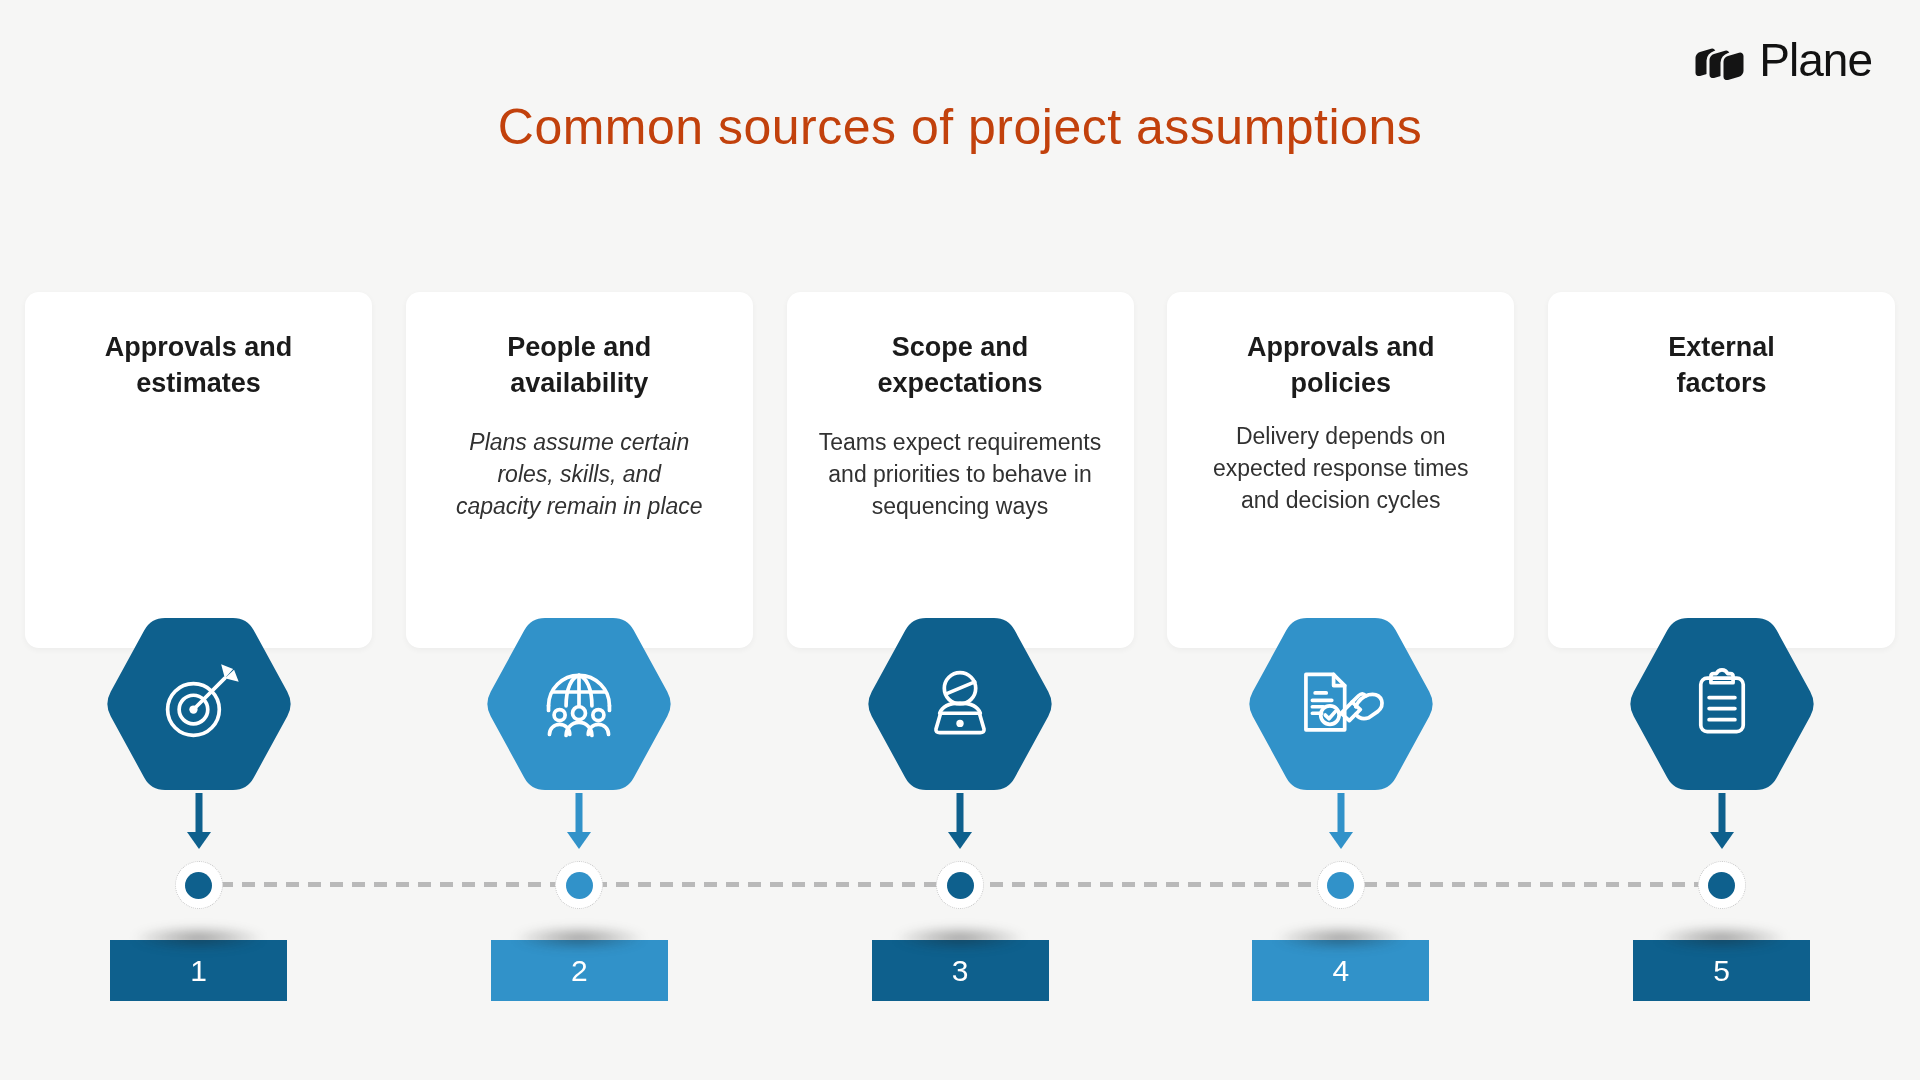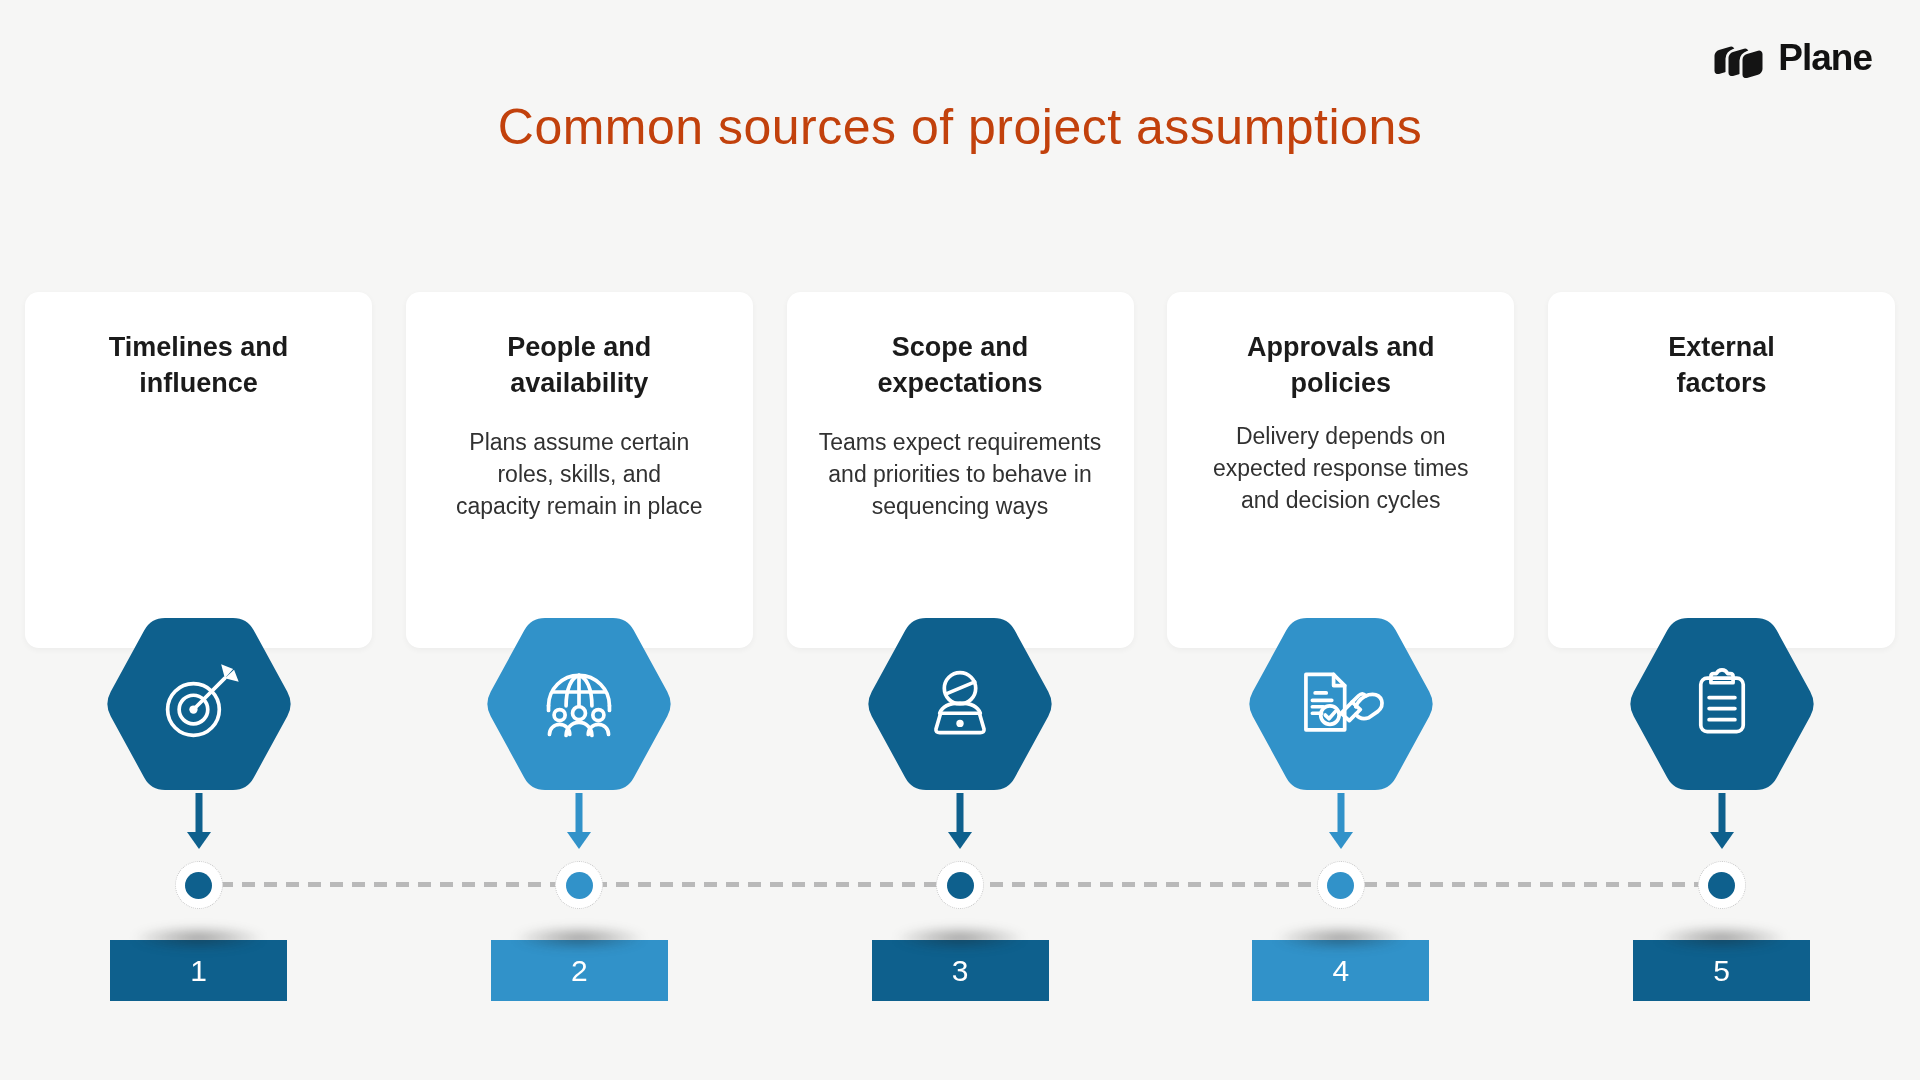--- a/index.html
+++ b/index.html
@@ -2,37 +2,37 @@
 <html><head>
 <meta charset="utf-8">
 <style>
   * { margin:0; padding:0; box-sizing:border-box; }
   html,body { width:1920px; height:1080px; }
   body { font-family:"Liberation Sans", sans-serif; background:#f6f6f5; }
   .canvas { position:relative; width:1920px; height:1080px; overflow:hidden; background:#f6f6f5; }
 
   
   .logo { position:absolute; top:33px; right:48px; display:flex; align-items:center; gap:10px; }
-  .logo-text { font-size:37px; font-weight:700; color:#121212; letter-spacing:-1px; }
+  .logo-text { font-size:46px; font-weight:400; color:#121212; letter-spacing:-1px; }
   .page-title { position:absolute; top:98px; left:0; width:100%; text-align:center;
                 font-size:50px; font-weight:500; color:#c2410c; letter-spacing:0.5px; }
 
   
   .columns { position:absolute; top:292px; left:25px; width:1870px;
              display:flex; justify-content:space-between; }
   .column { width:347px; display:flex; flex-direction:column; align-items:center; position:relative; }
 
   .card { width:347px; height:356px; background:#ffffff; border-radius:14px;
           box-shadow:0 2px 6px rgba(0,0,0,0.045); text-align:center; padding-top:38px; }
   .card-title { font-size:27px; font-weight:600; color:#1b1b1b; line-height:1.32;
                 max-width:262px; margin:0 auto; }
   .card-desc { font-size:23px; font-weight:400; color:#313131; line-height:1.38;
                max-width:300px; margin:26px auto 0; }
   .column:nth-child(1) .card-desc { max-width:300px; }
-  .column:nth-child(2) .card-desc { max-width:254px; }
+  .column:nth-child(2) .card-desc { max-width:254px;font-style:italic; }
   .column:nth-child(3) .card-desc { max-width:292px; }
   .column:nth-child(4) .card-desc { max-width:276px;margin-top:20px; }
   .column:nth-child(5) .card-desc { max-width:324px; }
   .column:nth-child(5) .card-title { max-width:165px; }
 
   
   .hex { position:relative; width:190px; height:172px; margin-top:-30px; z-index:2; }
   .hex-svg { position:absolute; inset:0; }
   .hex-path { fill:var(--tone); }
   .hex-icon { position:absolute; left:50%; top:50%; transform:translate(-50%,-50%); }
@@ -74,21 +74,21 @@
   </div>
 
   <div class="page-title">Common sources of project assumptions</div>
 
   <div class="timeline-line"></div>
 
   <div class="columns">
 
     <div class="column" style="--tone: #0e608d;">
       <div class="card">
-        <div class="card-title">Timelines and influence</div>
+        <div class="card-title">Approvals and estimates</div>
       </div>
       <div class="hex">
         <svg class="hex-svg" width="190" height="172" viewBox="0 0 190 172">
           <path class="hex-path" d="M40.3 12.3 Q47 0 61 0 L129 0 Q143 0 149.7 12.3 L183.3 73.7 Q190 86 183.3 98.3 L149.7 159.7 Q143 172 129 172 L61 172 Q47 172 40.3 159.7 L6.7 98.3 Q0 86 6.7 73.7 Z"></path>
         </svg>
         <span class="hex-icon">
           <svg width="96" height="96" viewBox="0 0 104 104">
             <g class="icon-stroke">
               <circle cx="46" cy="58" r="28"></circle>
               <circle cx="46" cy="58" r="15.5"></circle>

